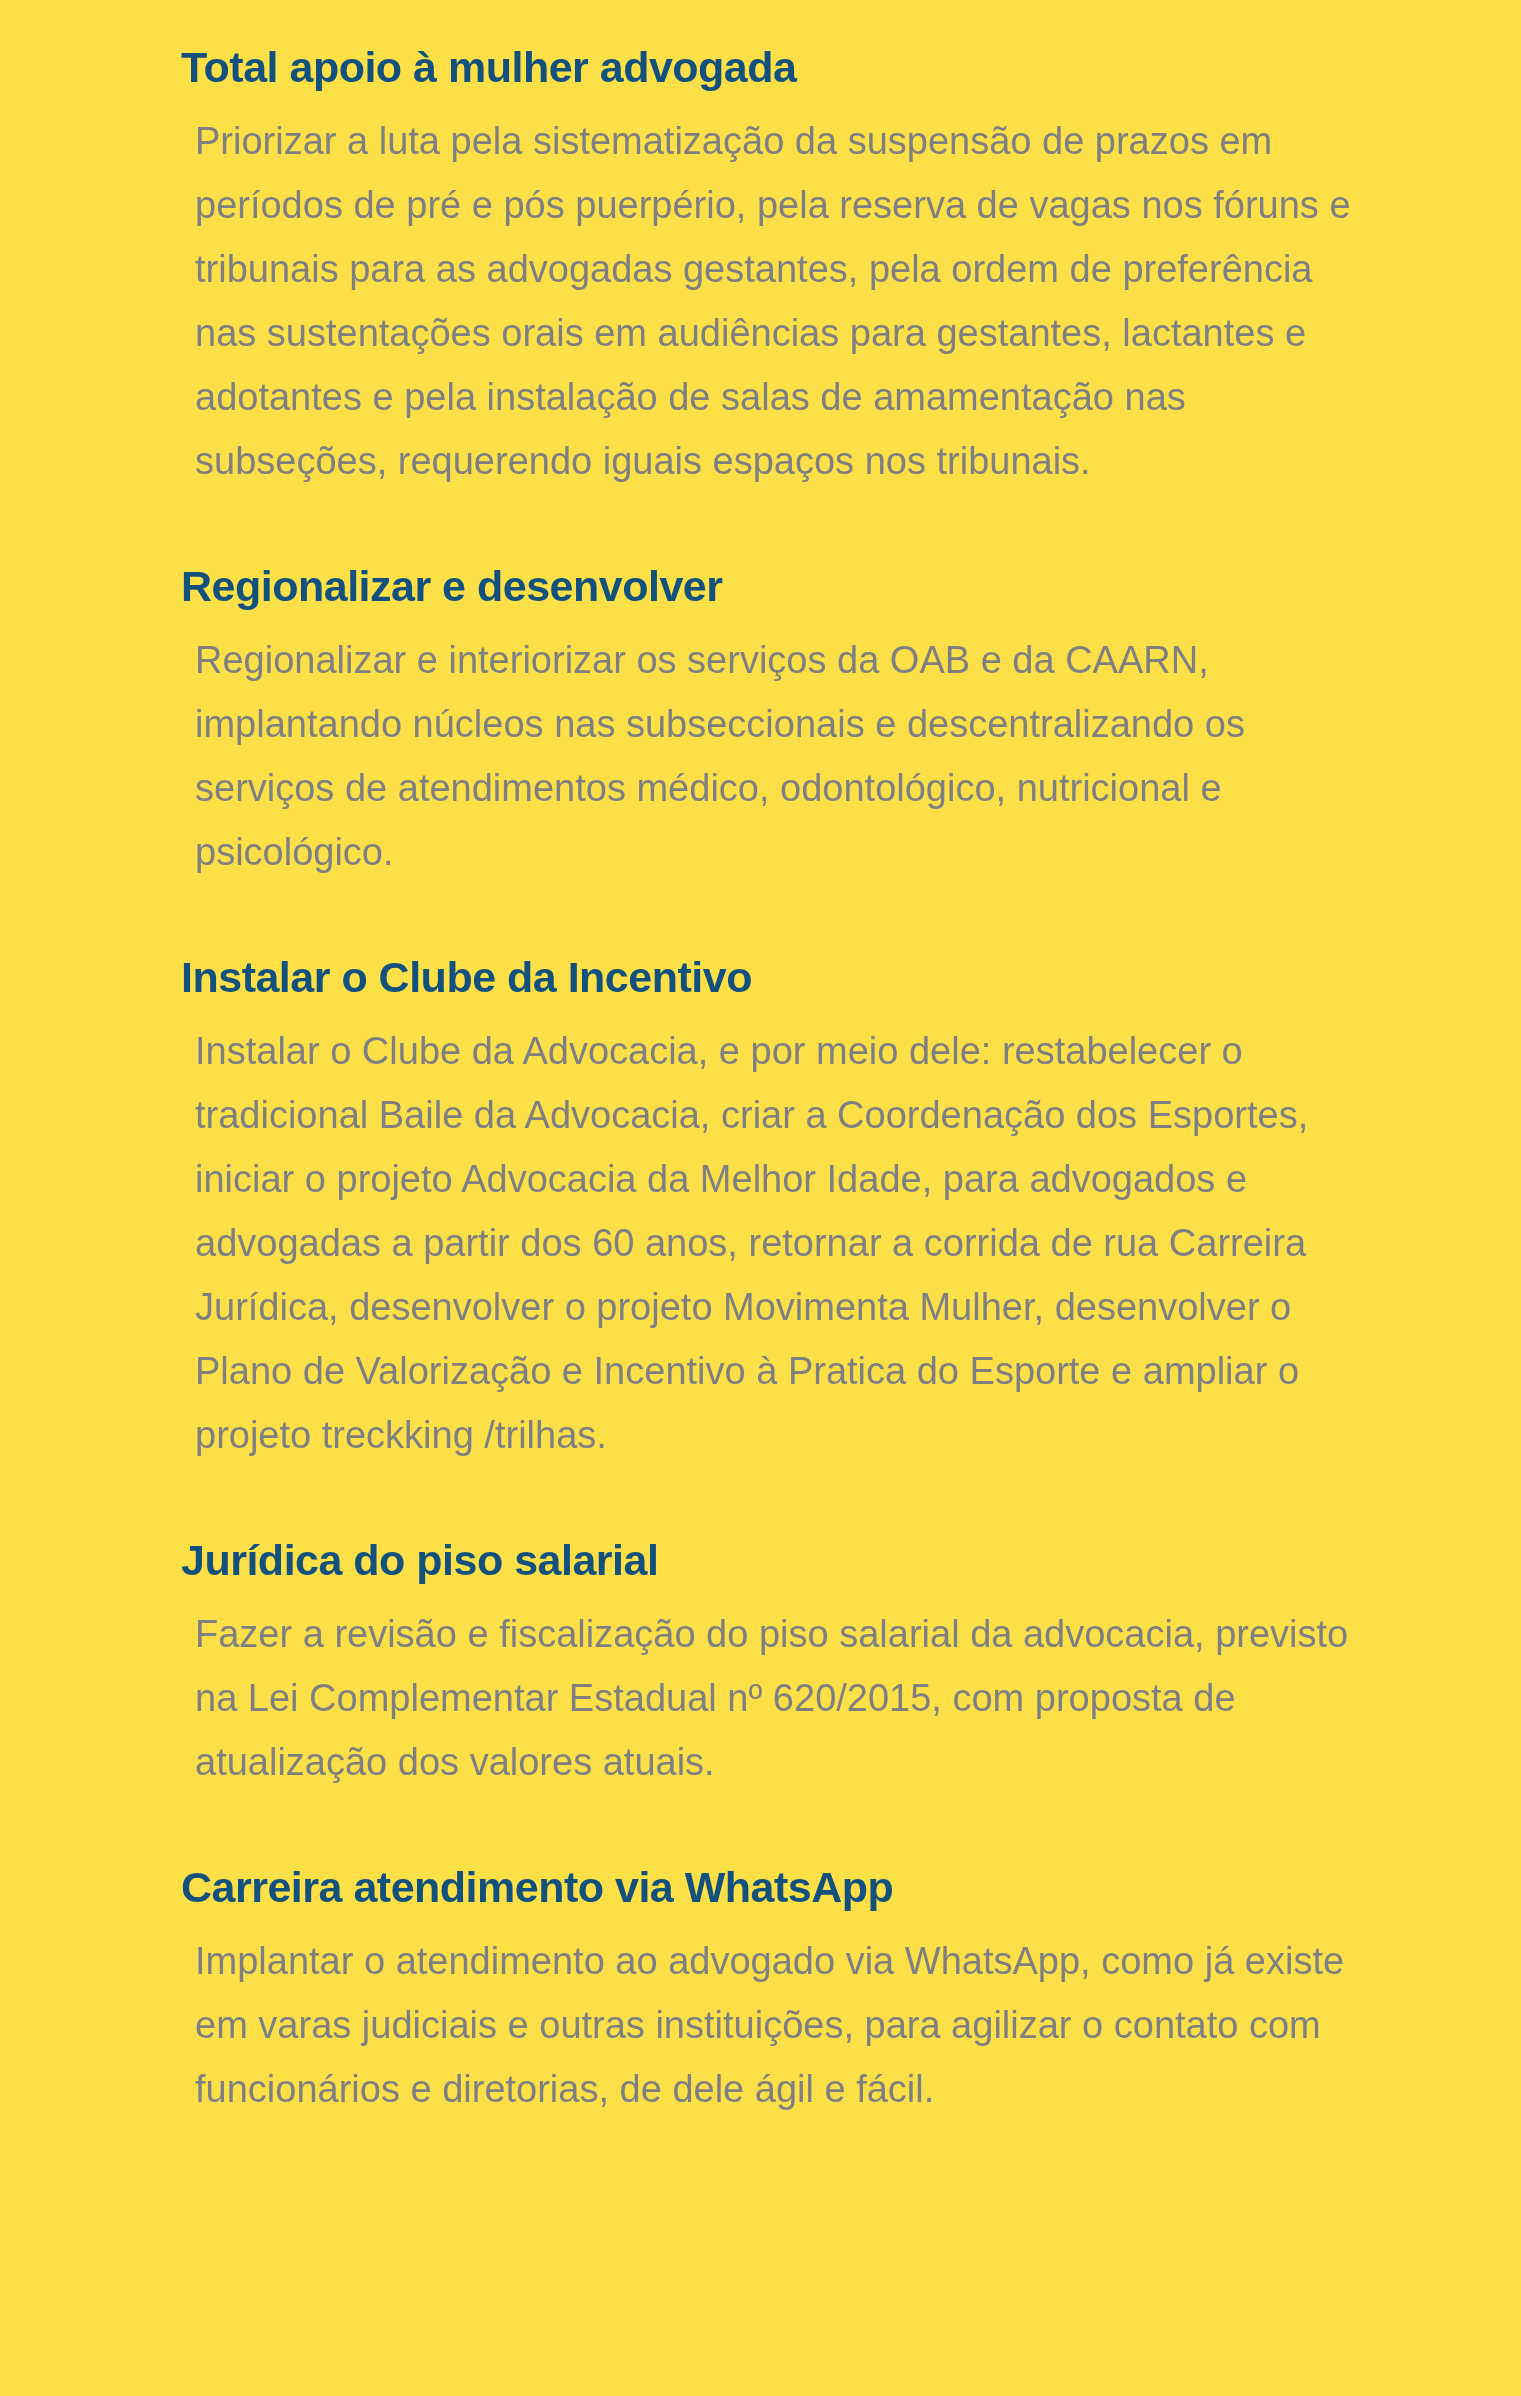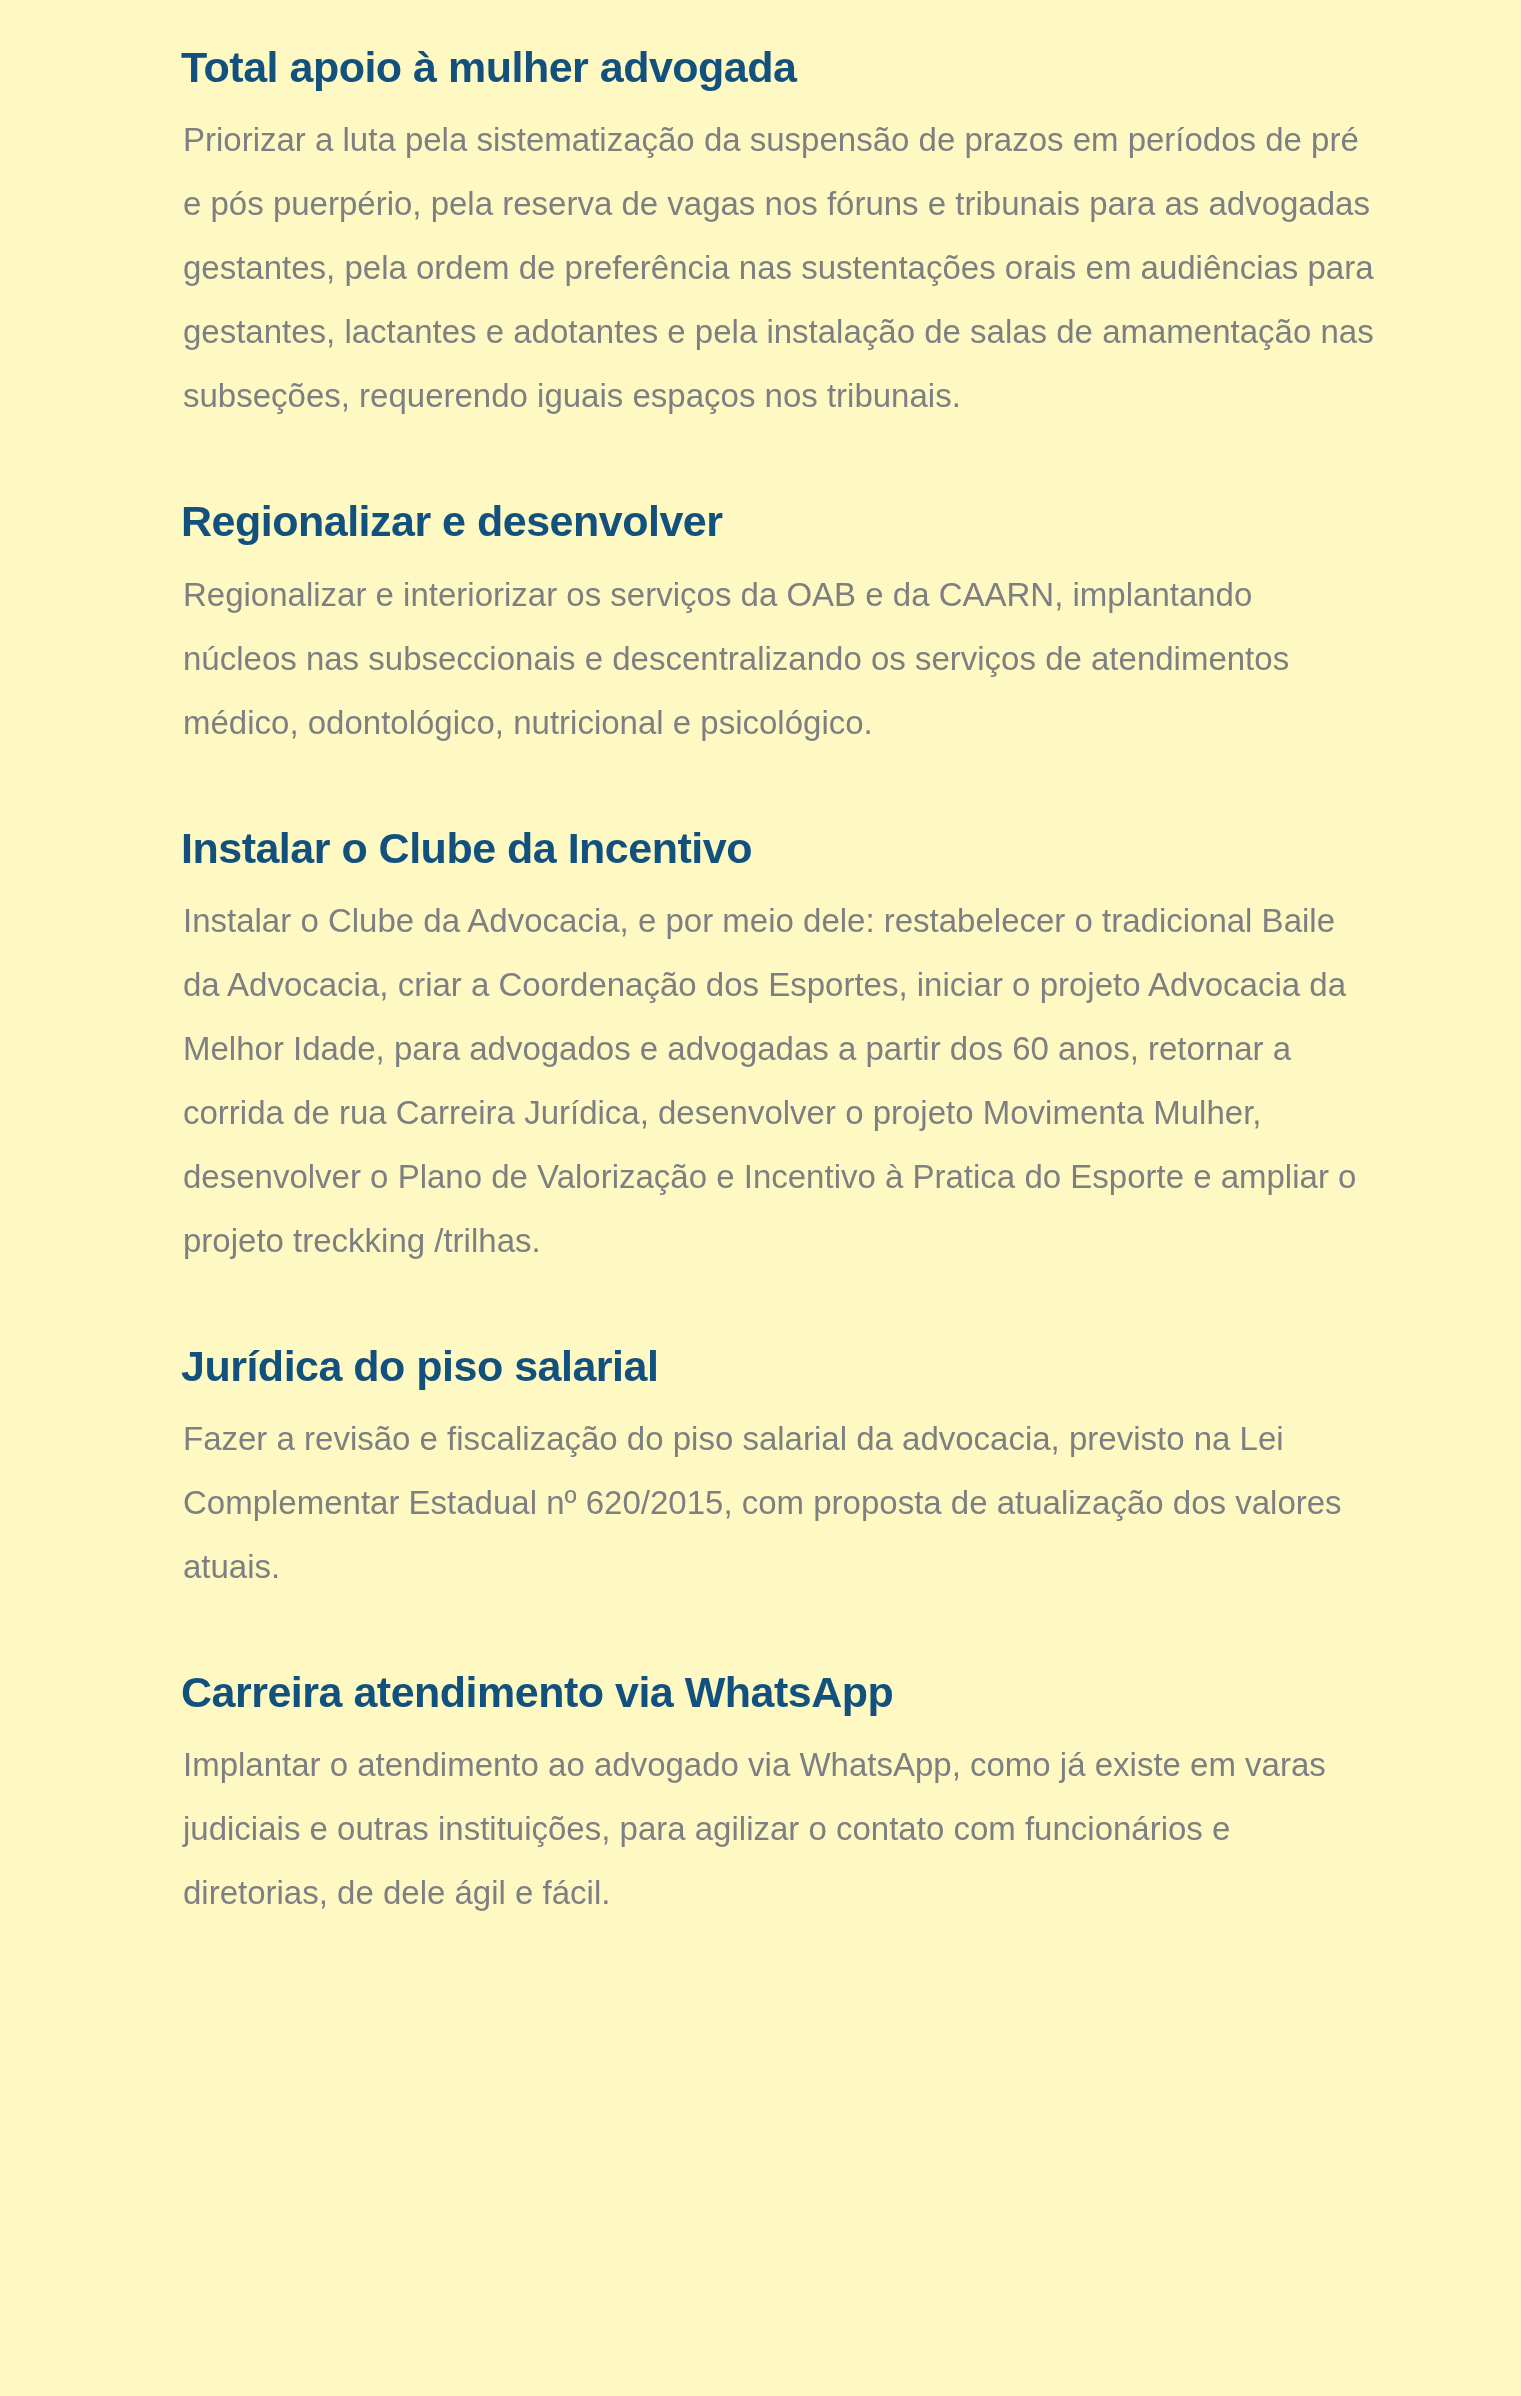--- a/index.html
+++ b/index.html
@@ -11,39 +11,39 @@
     width: 1522px;
     height: 2397px;
     overflow: hidden;
     font-family: "Liberation Sans", sans-serif;
   }
   .page {
     box-sizing: border-box;
     width: 1522px;
     height: 2397px;
     padding: 40px 143px 0 181px;
-    background: #fef9c3;
+    background: #fde047;
   }
   .content {
     width: 1196px;
   }
   .section + .section {
     margin-top: 66px;
   }
   .section-heading {
     margin: 0 0 13.3px 0;
     font-size: 43px;
     line-height: 55px;
     font-weight: bold;
     color: #12517d;
     letter-spacing: -0.5px;
   }
   .section-body {
-    margin: 2px;
-    font-size: 33px;
+    margin: 14px;
+    font-size: 38px;
     line-height: 64px;
     font-weight: normal;
     color: #7d7f82;
   }
 </style>
 </head>
 <body>
 
 <div class="page">
   <div class="content">

